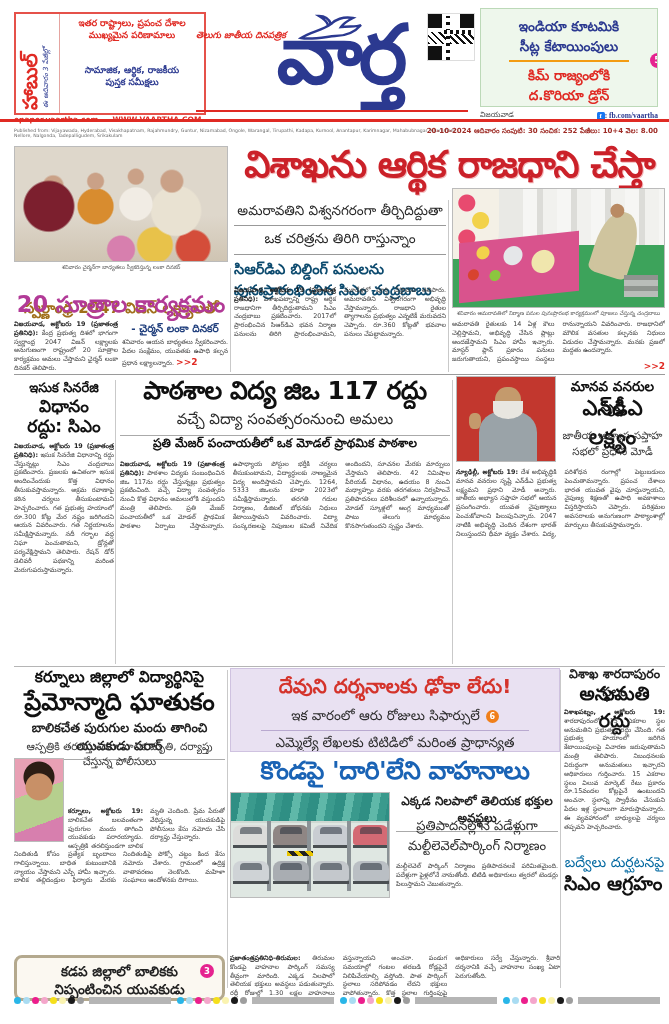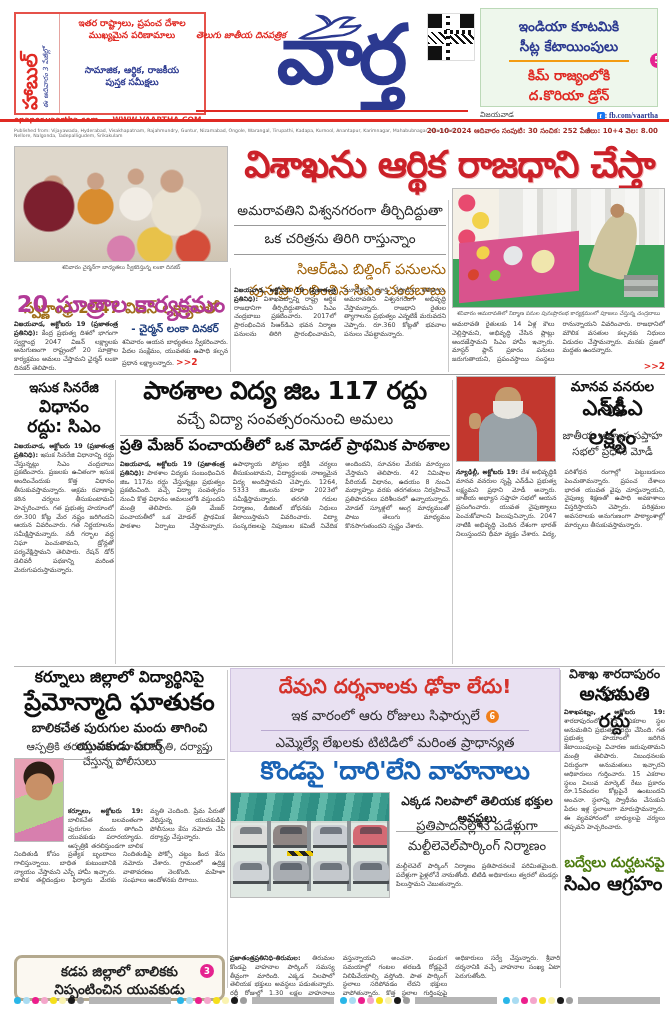--- a/index.html
+++ b/index.html
@@ -74,21 +74,21 @@
   .vision-caption { left:14px; top:264px; width:214px; }
   .vision-kicker { left:14px; top:272px; width:214px; color:#a06f1a; font-weight:bold; font-size:15px;margin-top:27px; }
   .vision-head { left:14px; top:291px; width:214px; color:#b23a97; font-weight:bold; font-size:22.5px; }
   .vision-byline { left:122px; top:322px; width:106px; color:#1f3e7c; font-weight:bold; font-size:10.5px; }
   .vision-body { left:14px; top:320px; width:104px; height:52px; }
   .vision-body2 { left:122px; top:338px; width:106px; height:34px; }
   .lead-head { left:230px; top:143px; width:439px; height:54px; color:#cb2129; font-weight:bold; font-size:37px; text-align:center; letter-spacing:-1px; text-shadow:1px 1px 0 #f3b9bb; }
   .lead-subwrap { left:234px; top:199px; width:212px; }
   .lead-sub1 { font-size:13.5px; color:#262626; text-align:center; padding:3px 0; border-bottom:1px solid #999; }
   .lead-sub2 { font-size:13.5px; color:#262626; text-align:center; padding:4px 0; border-bottom:1px solid #999; }
-  .lead-sub3 { font-size:14.5px; color:#a16207; font-weight:normal; text-align:right; padding-top:4px; line-height:1.45; }
+  .lead-sub3 { font-size:14.5px; color:#0c4a6e; font-weight:bold; text-align:left; padding-top:4px; line-height:1.45; }
   .lead-body { left:234px; top:286px; width:212px; height:86px; column-count:2; column-gap:8px; }
   .lead-photo2 { left:452px; top:188px; width:213px; height:120px; border:1px solid #bbb; position:absolute; overflow:hidden;
       background:linear-gradient(180deg,#e9e9e5 0 46%, #3da35b 46% 100%); }
   .lp2-table { position:absolute; left:6px; top:48px; width:120px; height:60px; background:#d9538d; transform:skewY(-6deg);
       background-image:radial-gradient(circle at 20% 20%, #f2d24b 0 6px, rgba(0,0,0,0) 7px),radial-gradient(circle at 45% 30%, #e5e7e9 0 9px, rgba(0,0,0,0) 10px),radial-gradient(circle at 70% 45%, #f0e6ad 0 11px, rgba(0,0,0,0) 12px),radial-gradient(circle at 12% 55%, #d8432f 0 5px, rgba(0,0,0,0) 6px),radial-gradient(circle at 30% 60%, #8cc63f 0 5px, rgba(0,0,0,0) 6px); }
   .lp2-garland { position:absolute; left:0; top:0; width:46px; height:70px;
       background:radial-gradient(circle at 30% 20%, #e84a6f 0 8px, rgba(0,0,0,0) 9px),radial-gradient(circle at 60% 45%, #f2d24b 0 8px, rgba(0,0,0,0) 9px),radial-gradient(circle at 30% 70%, #e84a6f 0 8px, rgba(0,0,0,0) 9px),#f4f0e6; border-radius:0 0 40% 0; }
   .lp2-people { position:absolute; left:70px; top:0; width:143px; height:56px;
       background:repeating-linear-gradient(90deg,#f6f6f4 0 14px,#dcdcd8 14px 20px,#f1f1ee 20px 34px); }
   .lp2-figure { position:absolute; right:28px; top:22px; width:40px; height:66px; background:#cfc49e; border-radius:45% 45% 20% 20%/60% 60% 10% 10%; transform:rotate(18deg); }
@@ -98,21 +98,21 @@
   .lead-body2 { left:452px; top:320px; width:213px; height:52px; column-count:2; column-gap:8px; position:relative; }
   .more-tr { position:absolute; right:0; bottom:0; }
 
   
   .sand-h1 { left:14px; top:380px; width:100px; font-size:13px; font-weight:bold; color:#111; text-align:center; }
   .sand-h2 { left:14px; top:396px; width:100px; font-size:17px; font-weight:bold; color:#111; text-align:center; }
   .sand-h3 { left:14px; top:416px; width:100px; font-size:17px; font-weight:bold; color:#111; text-align:center; }
   .sand-body { left:14px; top:442px; width:100px; height:222px; }
   .school-head { left:120px; top:376px; width:330px; font-size:25px; font-weight:bold; color:#101010; text-align:center; letter-spacing:-0.5px; }
   .school-sub1 { left:120px; top:410px; width:330px; font-size:15px; color:#2a2a2a; text-align:center; padding-bottom:4px; border-bottom:1px solid #aaa; }
-  .school-sub2 { left:120px; top:436px; width:330px; font-size:15px; font-weight:bold; color:#111; }
+  .school-sub2 { left:120px; top:436px; width:330px; font-size:12px; font-weight:bold; color:#111; text-align:center; }
   .school-body { left:120px; top:460px; width:330px; height:204px; column-count:3; column-gap:8px; }
   .modi-photo { left:456px; top:376px; width:100px; height:86px; border:1px solid #bbb; position:absolute; overflow:hidden;
       background:linear-gradient(180deg,#c2372e 0 100%); }
   .modi-body { position:absolute; left:22px; top:34px; width:58px; height:54px; background:#9aa3a8; border-radius:40% 40% 0 0; }
   .modi-face { position:absolute; left:38px; top:10px; width:26px; height:28px; background:#c49a6c; border-radius:45%; }
   .modi-beard { position:absolute; left:36px; top:24px; width:30px; height:18px; background:#e8e6e0; border-radius:0 0 50% 50%; }
   .modi-hand { position:absolute; left:12px; top:36px; width:12px; height:16px; background:#c49a6c; border-radius:40%; }
   .ndal-h1 { left:560px; top:378px; width:105px; font-size:13.5px; font-weight:bold; color:#111; text-align:center; }
   .ndal-h2 { left:560px; top:396px; width:105px; font-size:21px; font-weight:bold; color:#111; text-align:center; }
   .ndal-sub { left:560px; top:428px; width:105px; font-size:10.5px; color:#333; text-align:center; line-height:1.5; }
@@ -147,21 +147,21 @@
   .park-posts { position:absolute; left:0; top:28px; width:100%; height:70px;
       background:repeating-linear-gradient(90deg, rgba(0,0,0,0) 0 36px, #8b9296 36px 40px); }
   .park-hazard { position:absolute; left:56px; top:58px; width:26px; height:5px; background:repeating-linear-gradient(45deg,#e8c400 0 4px,#222 4px 8px); }
   .park-sub1 { left:396px; top:794px; width:162px; font-size:12px; font-weight:bold; color:#222; text-align:center; padding-bottom:3px; border-bottom:1px solid #aaa; }
   .park-sub2 { left:396px; top:816px; width:162px; font-size:13px; color:#2a2a2a; text-align:center; line-height:1.5; }
   .park-bodyR { left:396px; top:862px; width:162px; height:36px; }
   .park-body { left:230px; top:902px; width:330px; height:88px; column-count:3; column-gap:8px; position:relative; }
   .viz-kick { left:564px; top:666px; width:101px; font-size:12.5px; font-weight:bold; color:#222; text-align:center; }
   .viz-head { left:564px; top:682px; width:101px; font-size:19px; font-weight:bold; color:#111; text-align:center; }
   .viz-body { left:564px; top:708px; width:101px; height:142px; }
-  .badvel-h1 { left:564px; top:854px; width:101px; font-size:14px; font-weight:bold; color:#4d7c0f; text-align:center; }
+  .badvel-h1 { left:564px; top:854px; width:101px; font-size:14px; font-weight:normal; color:#0369a1; text-align:center; }
   .badvel-h2 { left:564px; top:872px; width:101px; font-size:19px; font-weight:bold; color:#111; }
 
   
   .regstrip { left:14px; top:995px; width:646px; height:10px; display:flex; align-items:center; gap:6px; }
   .regseg { display:flex; align-items:center; gap:2px; flex:1; }
   .regdot { width:7px; height:7px; border-radius:50%; display:inline-block; }
   .regbar { flex:1; height:7px; background:#b5b5b5; }
 </style>
 </head>
 <body>

